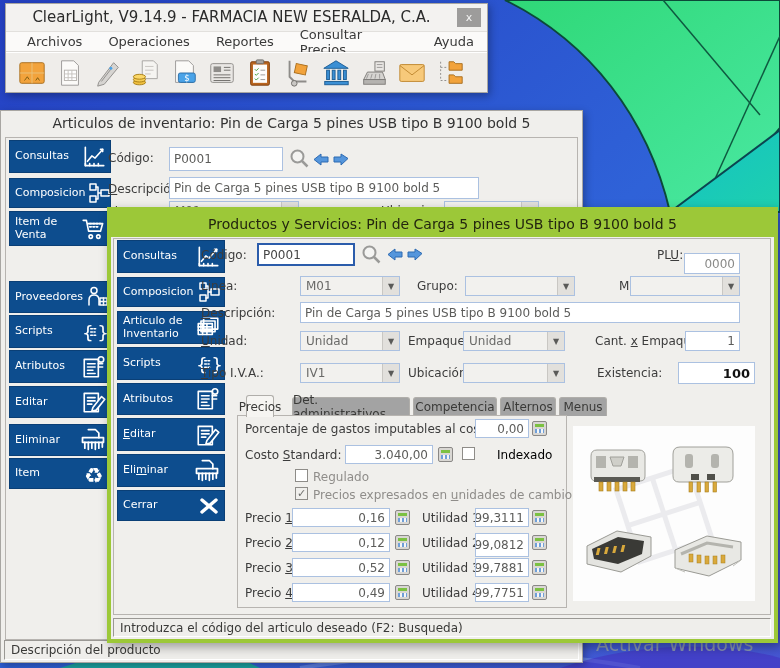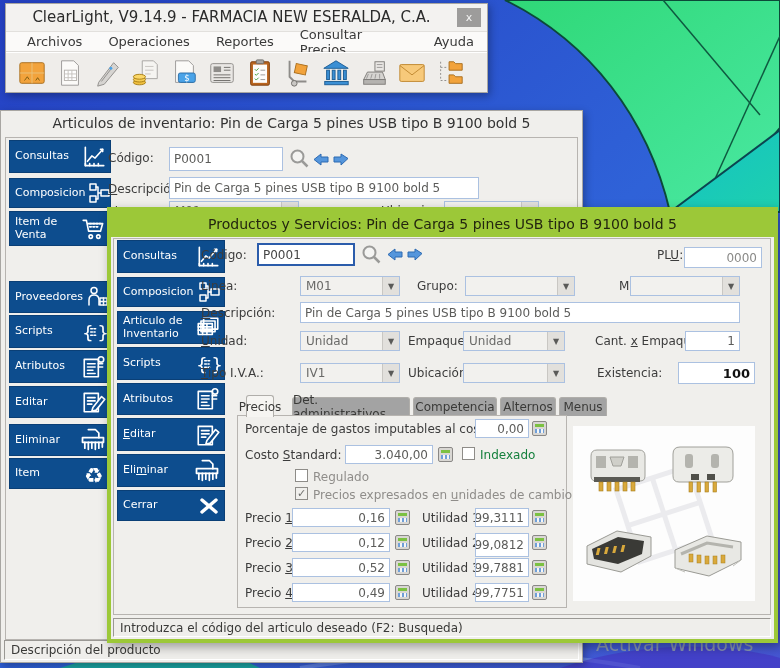--- a/index.html
+++ b/index.html
@@ -371,21 +371,21 @@
         </svg></span>
     <span class="abs" style="left:276px;top:11px;">
       <svg width="16" height="13" viewBox="0 0 16 13">
           <path d="M8 1v3h7v5H8v3L1 6.5z" fill="#5596dc" stroke="#2d6ab2"></path>
         </svg></span>
     <span class="abs" style="left:296px;top:11px;">
       <svg width="16" height="13" viewBox="0 0 16 13">
           <path d="M8 1v3H1v5h7v3l7-6.5z" fill="#5596dc" stroke="#2d6ab2"></path>
         </svg></span>
     <span class="lbl" style="left:546px;top:11px;">PL<u>U</u>:</span>
-    <div class="inp num" style="left:573px;top:10px;width:78px;height:21px;color:#8a8a88;">0000</div>
+    <div class="inp num" style="left:573px;top:16px;width:56px;height:21px;color:#8a8a88;">0000</div>
 
     <span class="lbl" style="left:90px;top:42px;">Linea:</span>
     <div class="dd" style="left:189px;top:39px;width:100px;height:20px;">
       <span>M01</span>
         <span class="ddbtn">▼</span>
       </div>
     <span class="lbl" style="left:306px;top:42px;">Grupo:</span>
     <div class="dd" style="left:354px;top:39px;width:110px;height:20px;">
       <span></span>
         <span class="ddbtn">▼</span>
@@ -434,21 +434,21 @@
 
     <div class="abs" style="left:0;top:0;right:0;bottom:0;z-index:3;pointer-events:none;">
       <span class="lbl" style="left:134px;top:185px;">Porcentaje de gastos imputables al costo:</span>
       <div class="inp num" style="left:364px;top:182px;width:54px;height:19px;">0,00</div>
       <span class="calc" style="left:421px;top:184px;"></span>
 
       <span class="lbl" style="left:134px;top:211px;">Costo <u>S</u>tandard:</span>
       <div class="inp num" style="left:234px;top:208px;width:88px;height:19px;">3.040,00</div>
       <span class="calc" style="left:327px;top:210px;"></span>
       <span class="cb" style="left:351px;top:210px;"></span>
-      <span class="lbl" style="left:369px;top:211px;color:#15803d;">Indexado</span>
+      <span class="lbl" style="left:386px;top:211px;color:#000000;">Indexado</span>
 
       <span class="cb" style="left:184px;top:232px;"></span>
       <span class="lbl" style="left:202px;top:233px;color:#8f8d8a;">Regulado</span>
 
       <span class="cb dis" style="left:184px;top:250px;">✓</span>
       <span class="lbl" style="left:202px;top:251px;color:#8f8d8a;">Precios expresados en <u>u</u>nidades de cambio</span>
 
       <span class="lbl" style="left:134px;top:274px;">Precio <u>1</u>:</span>
       <div class="inp num" style="left:181px;top:271px;width:98px;height:19px;">0,16</div>
       <span class="calc" style="left:284px;top:273px;"></span>

